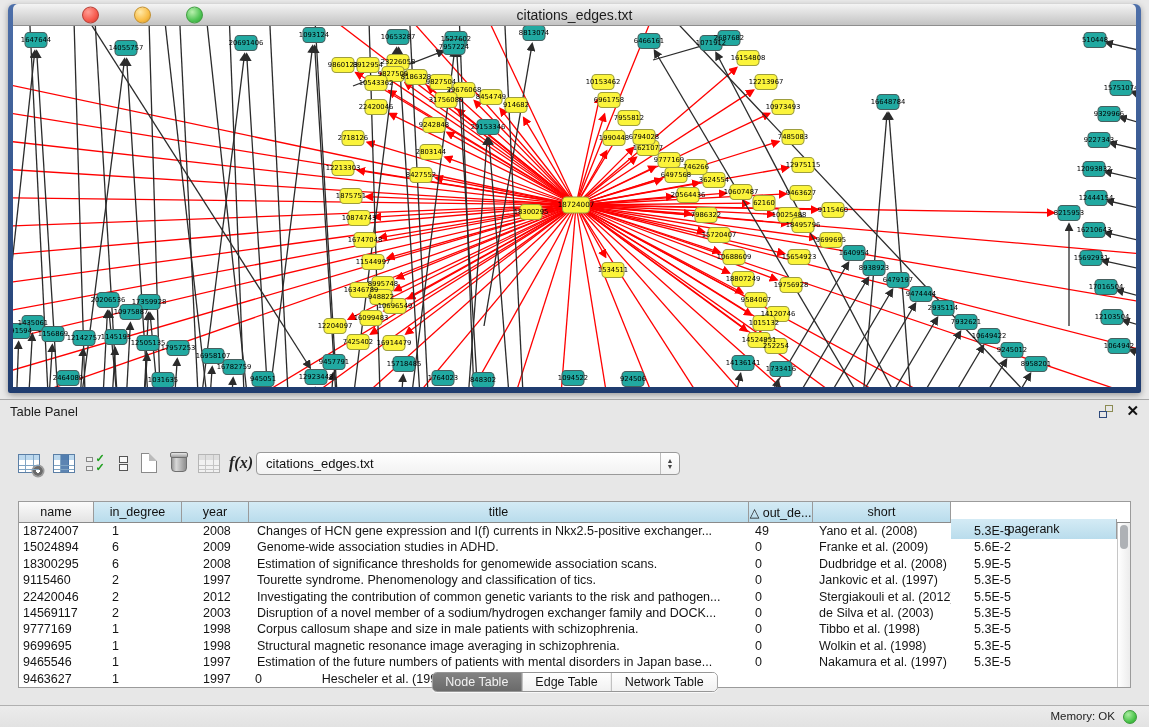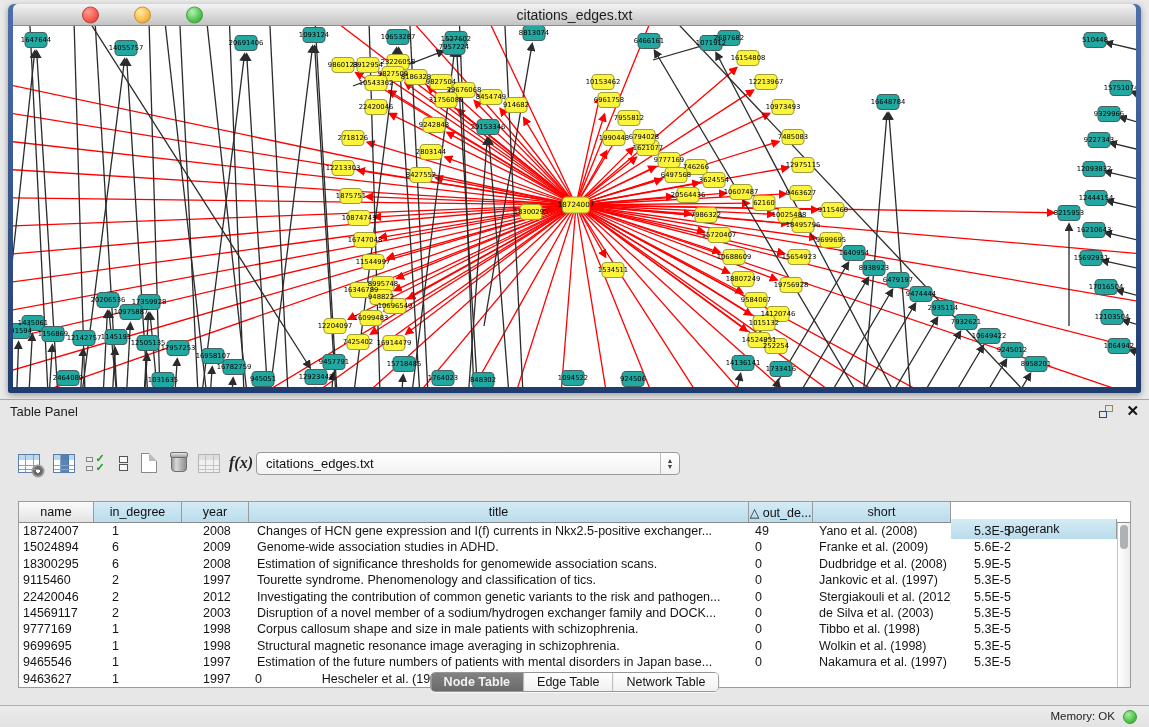--- a/index.html
+++ b/index.html
@@ -51,21 +51,21 @@
   .tbody{ position:absolute; left:0; top:21px; right:13px; bottom:0; overflow:hidden; }
   .tr{ display:flex; height:16.4px; }
   .td{ font-size:12.5px; color:#141414; line-height:16.4px; white-space:nowrap; overflow:hidden; }
   .vsb{ position:absolute; right:0; top:21px; bottom:0; width:13px; background:linear-gradient(90deg,#ffffff,#ececec); border-left:1px solid #c6c6c6; }
   .vsb .thumb{ position:absolute; left:2px; right:2px; top:2px; height:24px; border-radius:5px; background:#aeb1b5; }
 
   
   .tabbar{ position:absolute; left:50%; transform:translateX(-50%); top:250px; display:inline-flex;
     border:1px solid #969696; border-radius:5px; overflow:hidden; background:#fff; box-shadow:0 1px 0 rgba(255,255,255,.7);}
   .tabbar .tab{ padding:2px 13px; font-size:12.5px; color:#151515; background:linear-gradient(#ffffff,#f1f1f1); border-left:1px solid #b5b5b5; }
-  .tabbar .tab:first-child{ border-left:none;font-weight:bold; }
+  .tabbar .tab:first-child{ border-left:none; }
   .tabbar .tab.sel{ background:linear-gradient(#828282,#6a6a6a); color:#f2f2f2; }
 
   
   .statusbar{ position:absolute; left:0; top:705px; width:1149px; height:22px; background:linear-gradient(#ececec,#e2e2e2); border-top:1px solid #b0b0b0; }
   .mem{ position:absolute; right:34px; top:4px; font-size:11.5px; color:#222; }
   .memdot{ position:absolute; right:12px; top:4px; width:14px; height:14px; border-radius:50%;
     background:radial-gradient(circle at 35% 30%, #a9eca0,#46c246 65%,#2f9b2f); border:1px solid #3a9a3a; }
 
   
   .mini-table{ width:22px; height:19px; border:1px solid #5b7fa6; background:

